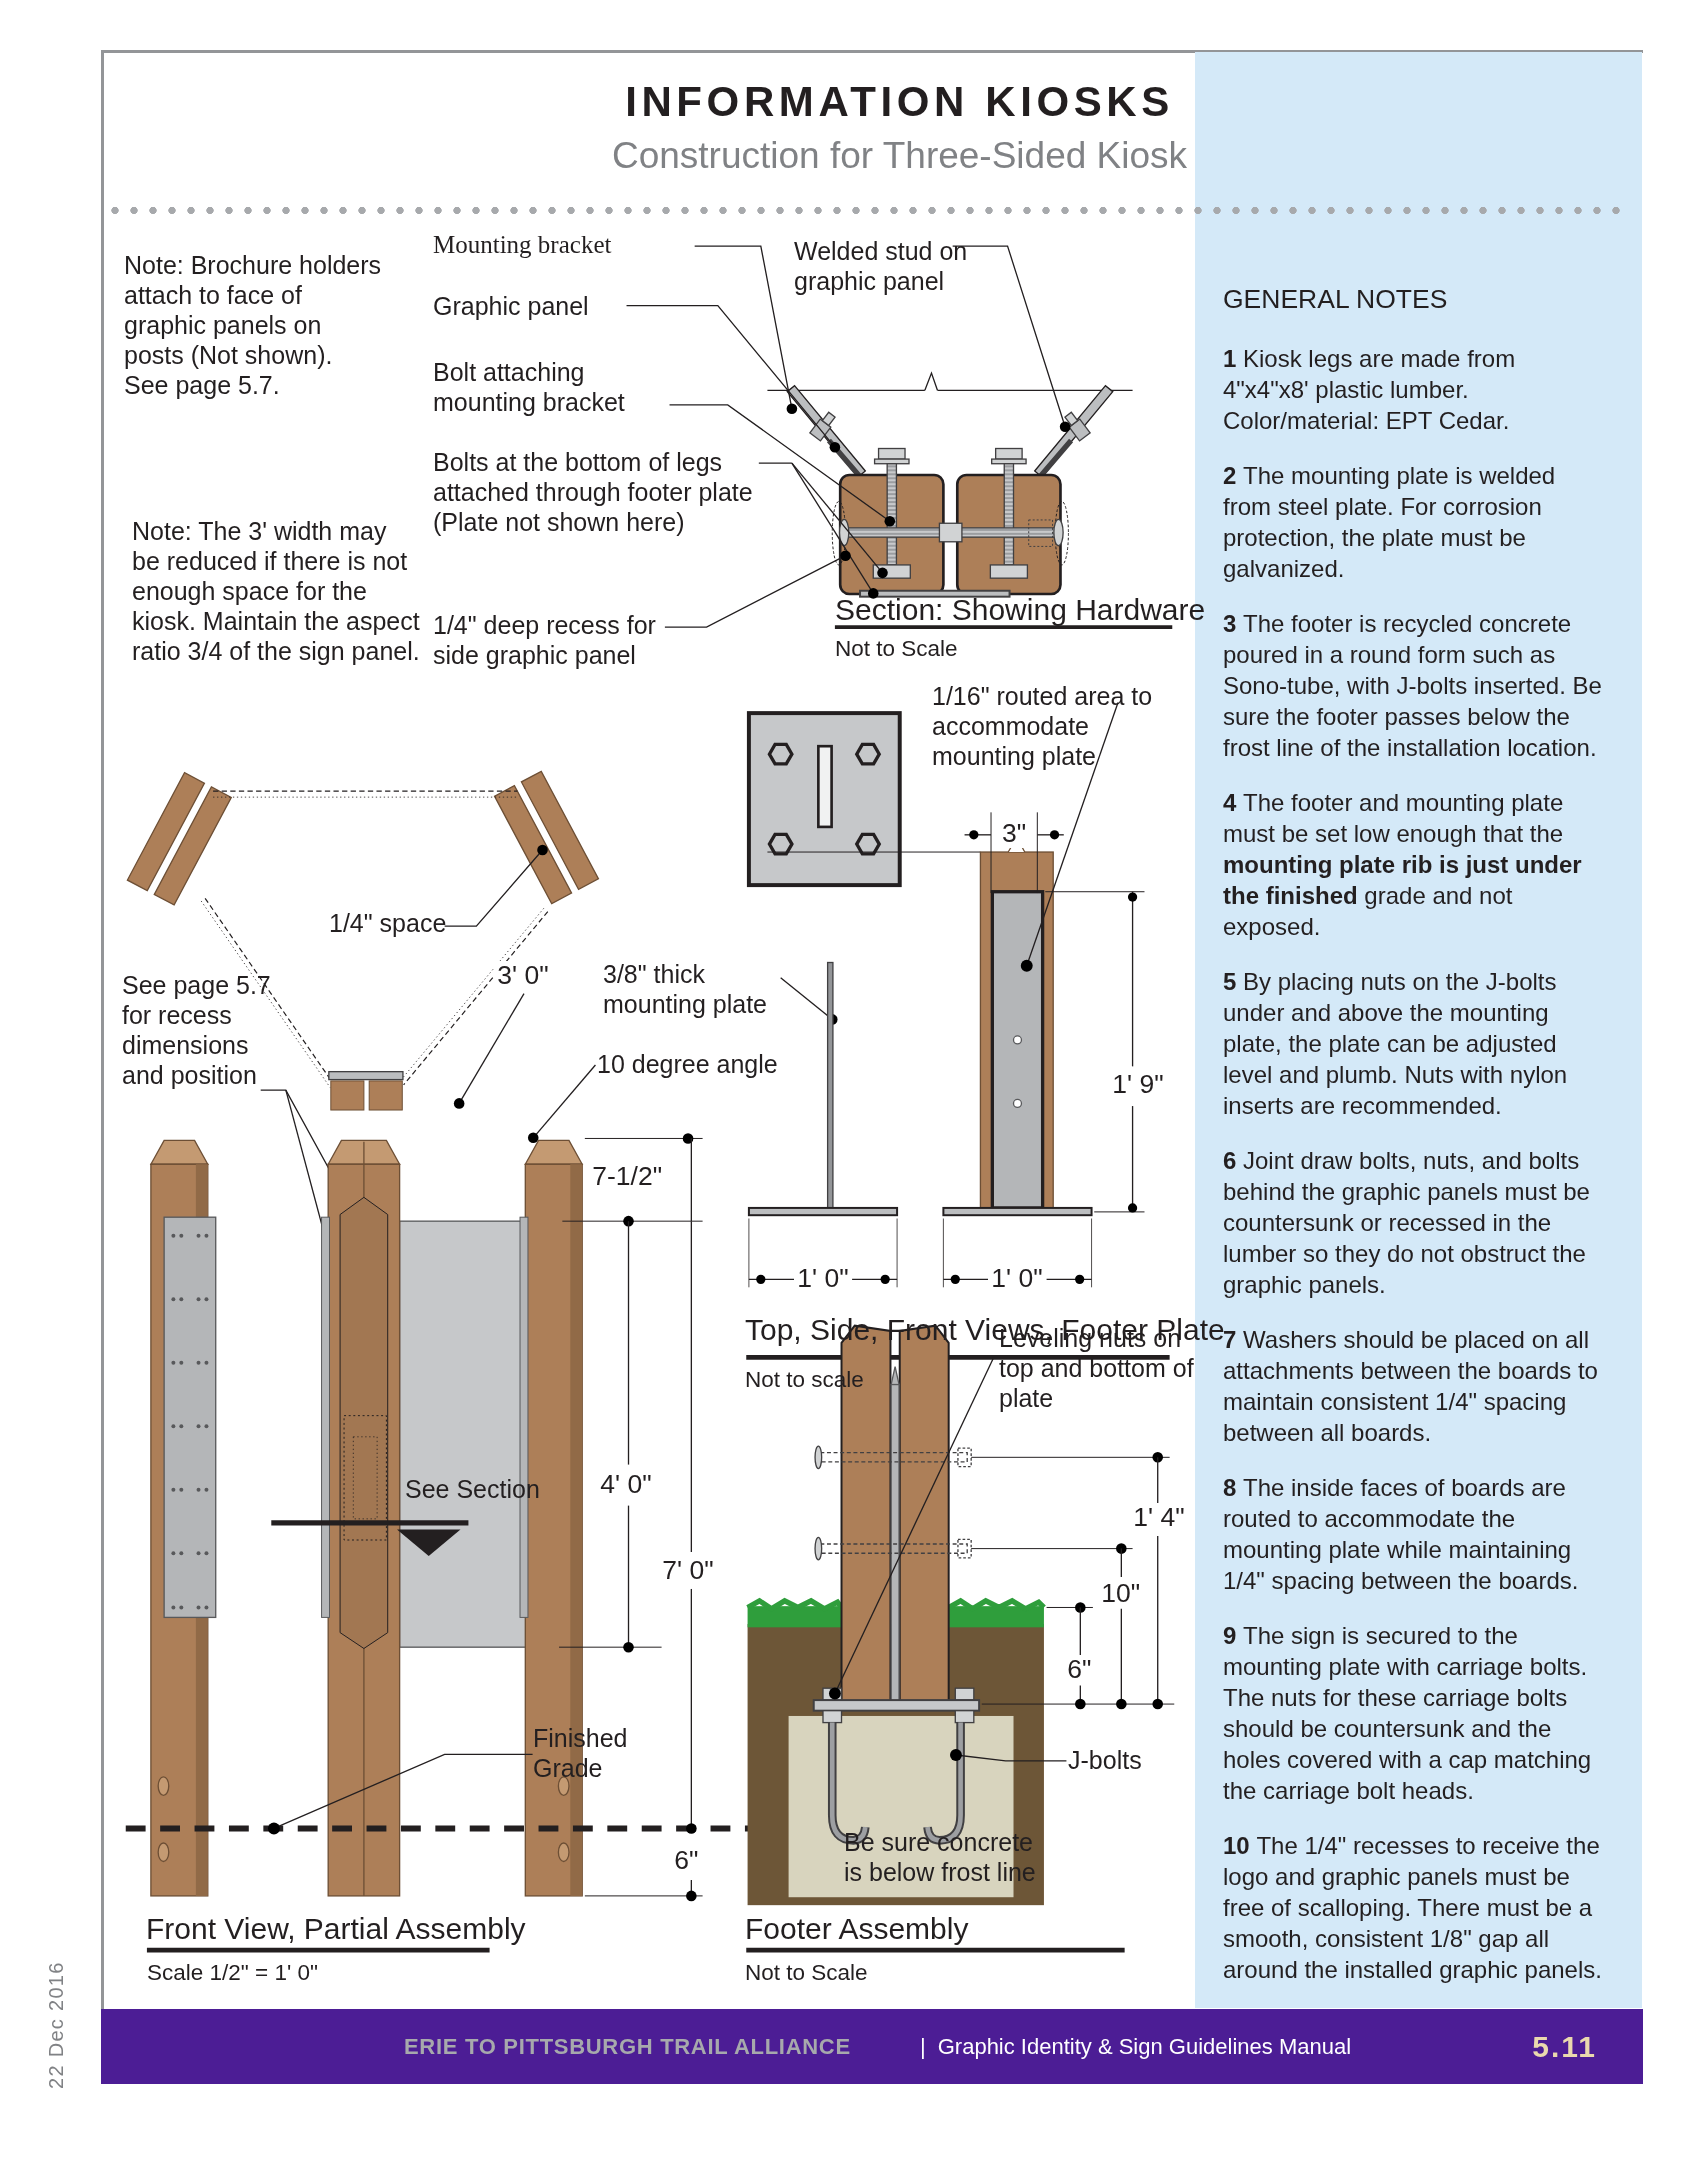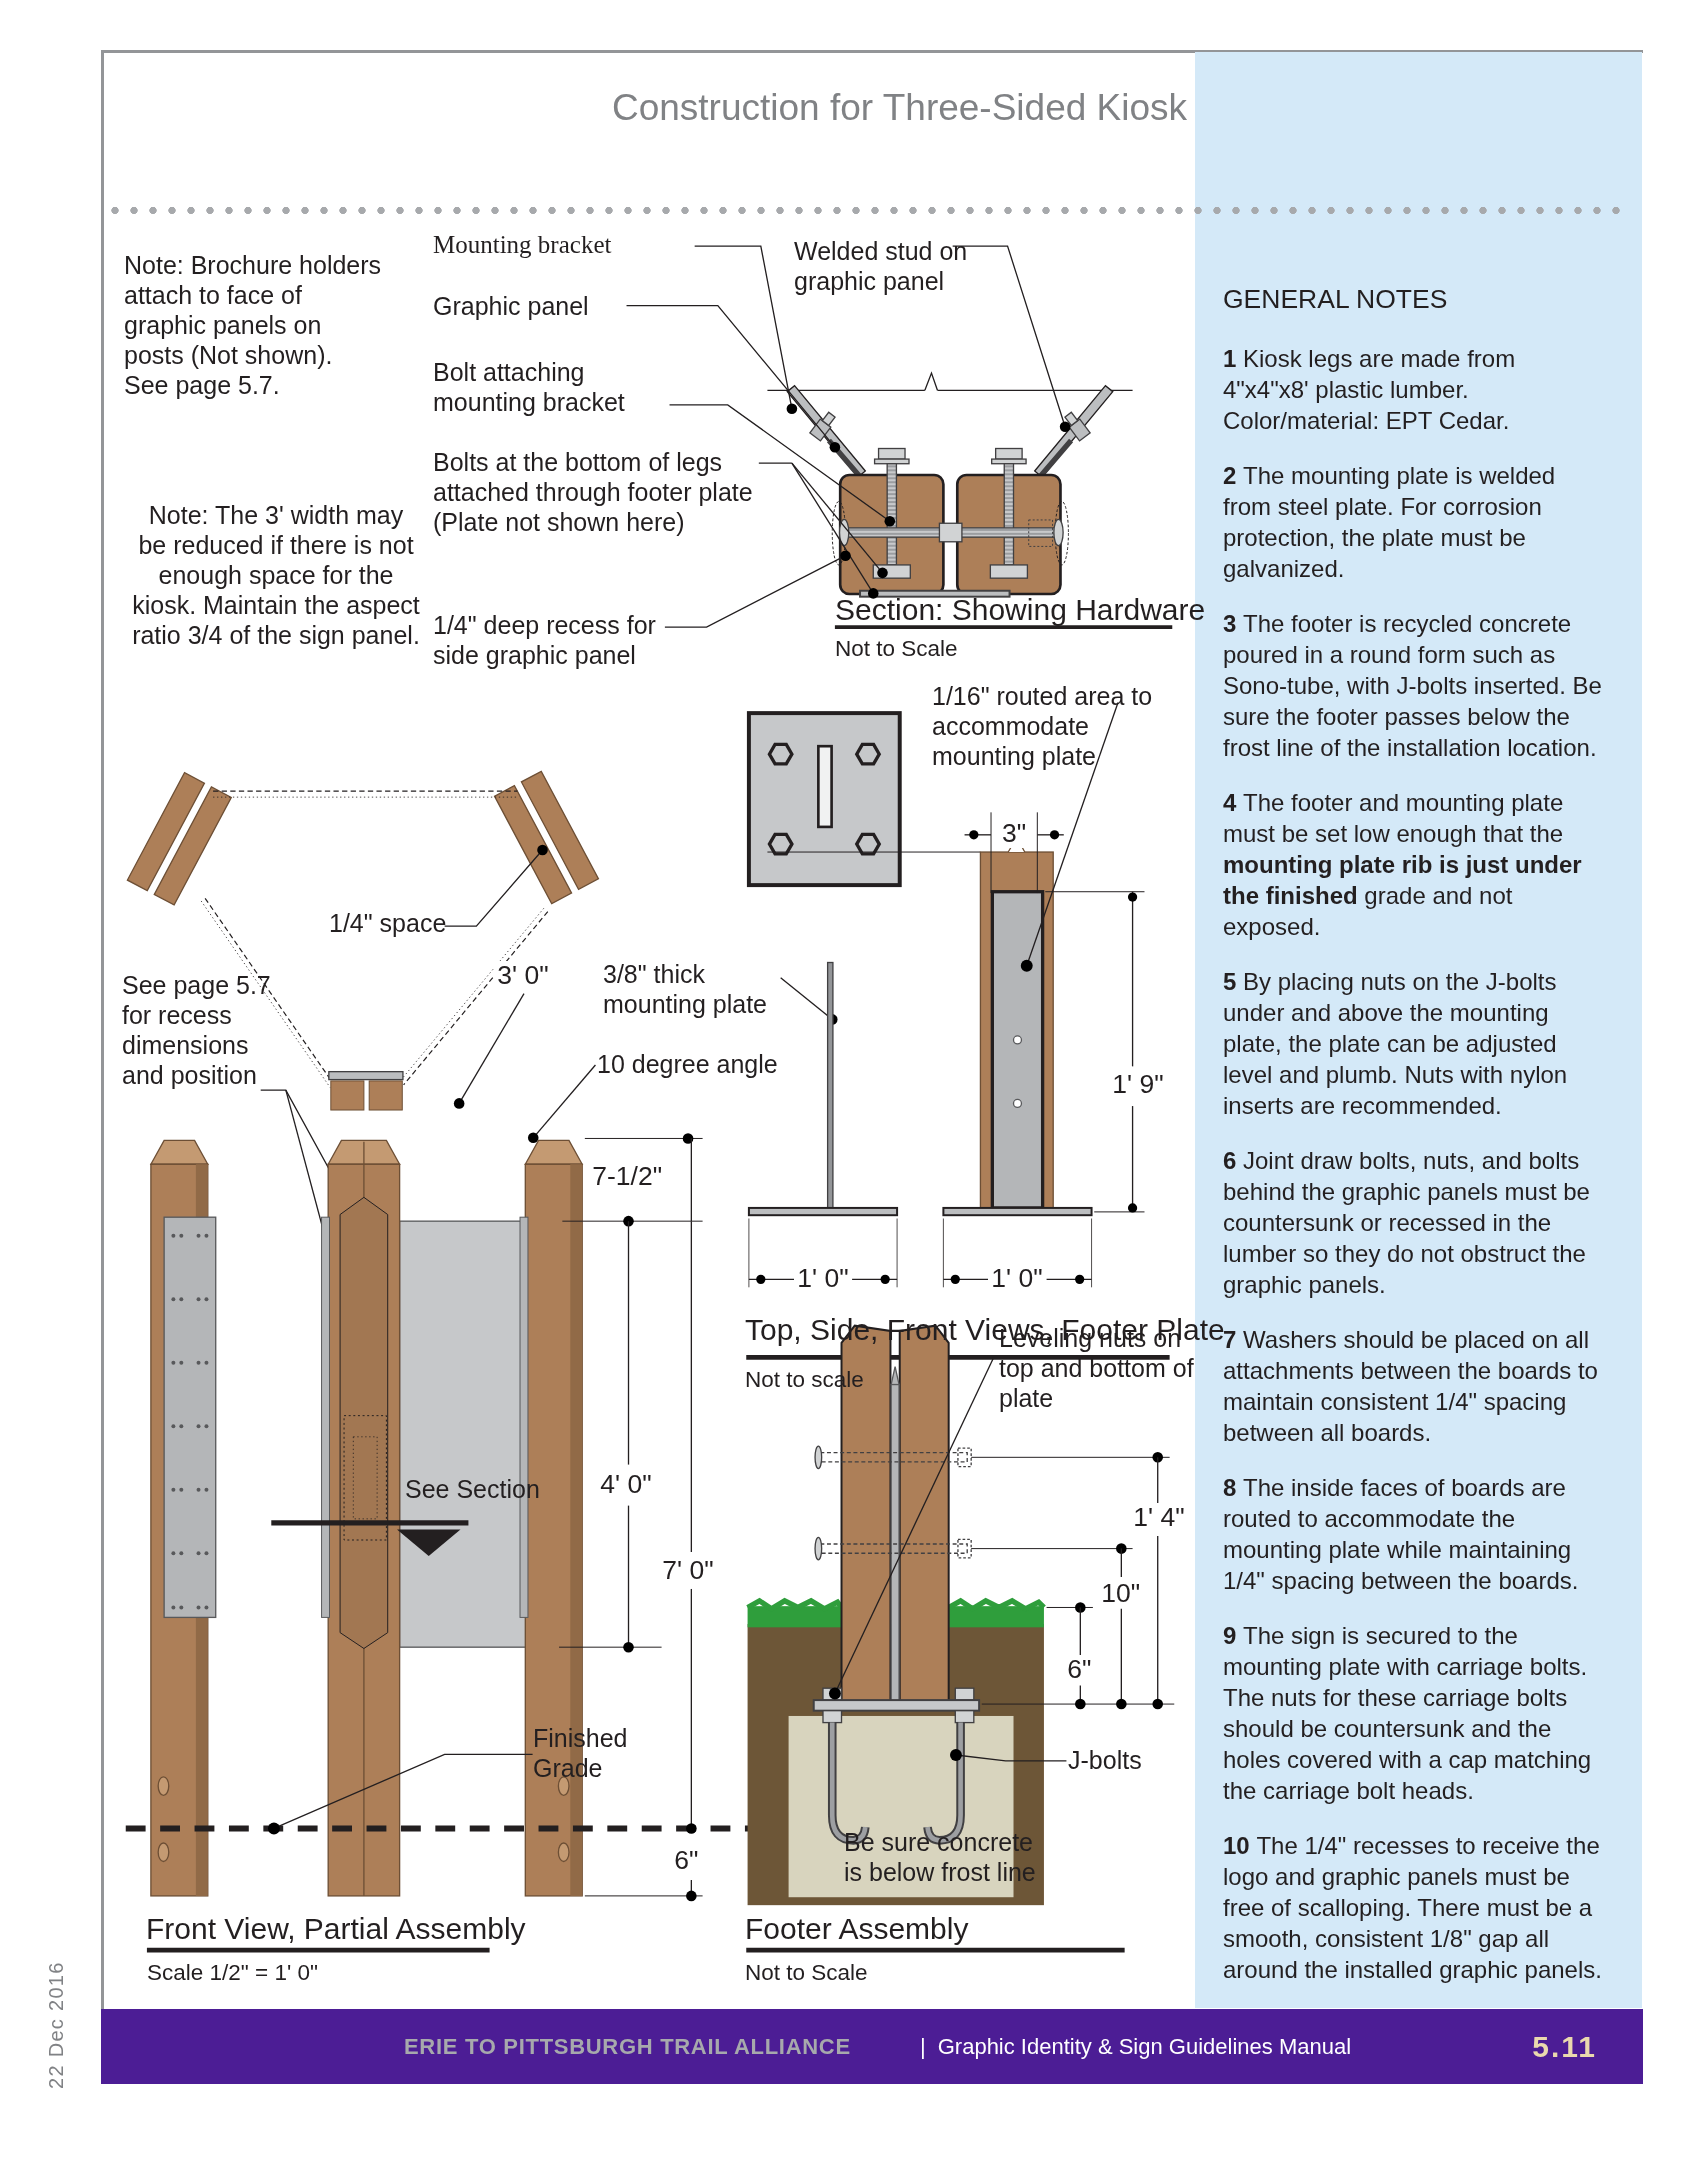--- a/index.html
+++ b/index.html
@@ -40,20 +40,21 @@
 </head>
 <body>
 
 <div class="page">
 
   <div class="border-top"></div>
   <div class="border-left"></div>
   <div class="sidebar"></div>
 
   <div class="hdr">
+    <div class="title">INFORMATION KIOSKS</div>
     <div class="subtitle">Construction for Three-Sided Kiosk</div>
   </div>
   <div class="dots"></div>
 
   <svg class="linework" width="1687" height="2183" viewBox="0 0 2550 3300">
     <defs>
       <pattern id="thr" width="6" height="6" patternUnits="userSpaceOnUse">
         <rect width="6" height="6" fill="#c8c9cb"></rect>
         <line x1="0" y1="3" x2="6" y2="3" stroke="#85878a" stroke-width="2"></line>
       </pattern>
@@ -350,21 +351,21 @@
       <line x1="1633" y1="2548" x2="1633" y2="2576" stroke="#231f20" stroke-width="2"></line>
       <line x1="1484" y1="2576" x2="1775" y2="2576" stroke="#231f20" stroke-width="1.5"></line>
       <circle cx="1633" cy="2576" r="8" fill="#000"></circle>
         <circle cx="1695" cy="2576" r="8" fill="#000"></circle>
         <circle cx="1750" cy="2576" r="8" fill="#000"></circle>
       <line x1="1128" y1="2948" x2="1700" y2="2948" stroke="#231f20" stroke-width="7"></line>
     </g>
   </svg>
 
   <div class="lbl" style="left:124px;top:250px;width:259px;">Note: Brochure holders attach to face of graphic panels on posts (Not shown). See page 5.7.</div>
-  <div class="lbl" style="left:132px;top:500px;width:288px;text-align:center;">Note: The 3' width may be reduced if there is not enough space for the kiosk.  Maintain the aspect ratio 3/4 of the sign panel.</div>
+  <div class="lbl" style="left:132px;top:516px;width:288px;">Note: The 3' width may be reduced if there is not enough space for the kiosk.  Maintain the aspect ratio 3/4 of the sign panel.</div>
 
   <div class="lbl" style="left:433px;top:230px;width:265px;font-family:Liberation Serif, serif;">Mounting bracket</div>
   <div class="lbl" style="left:433px;top:291px;width:218px;">Graphic panel</div>
   <div class="lbl" style="left:433px;top:357px;width:212px;">Bolt attaching mounting bracket</div>
   <div class="lbl" style="left:433px;top:447px;width:339px;">Bolts at the bottom of legs attached through footer plate (Plate not shown here)</div>
   <div class="lbl" style="left:794px;top:236px;width:205px;">Welded stud on graphic panel</div>
   <div class="lbl" style="left:433px;top:610px;width:258px;">1/4" deep recess for side graphic panel</div>
   <div class="dtitle" style="left:835px;top:593px;">Section: Showing Hardware</div>
   <div class="dscale" style="left:835px;top:636px;">Not to Scale</div>
 

